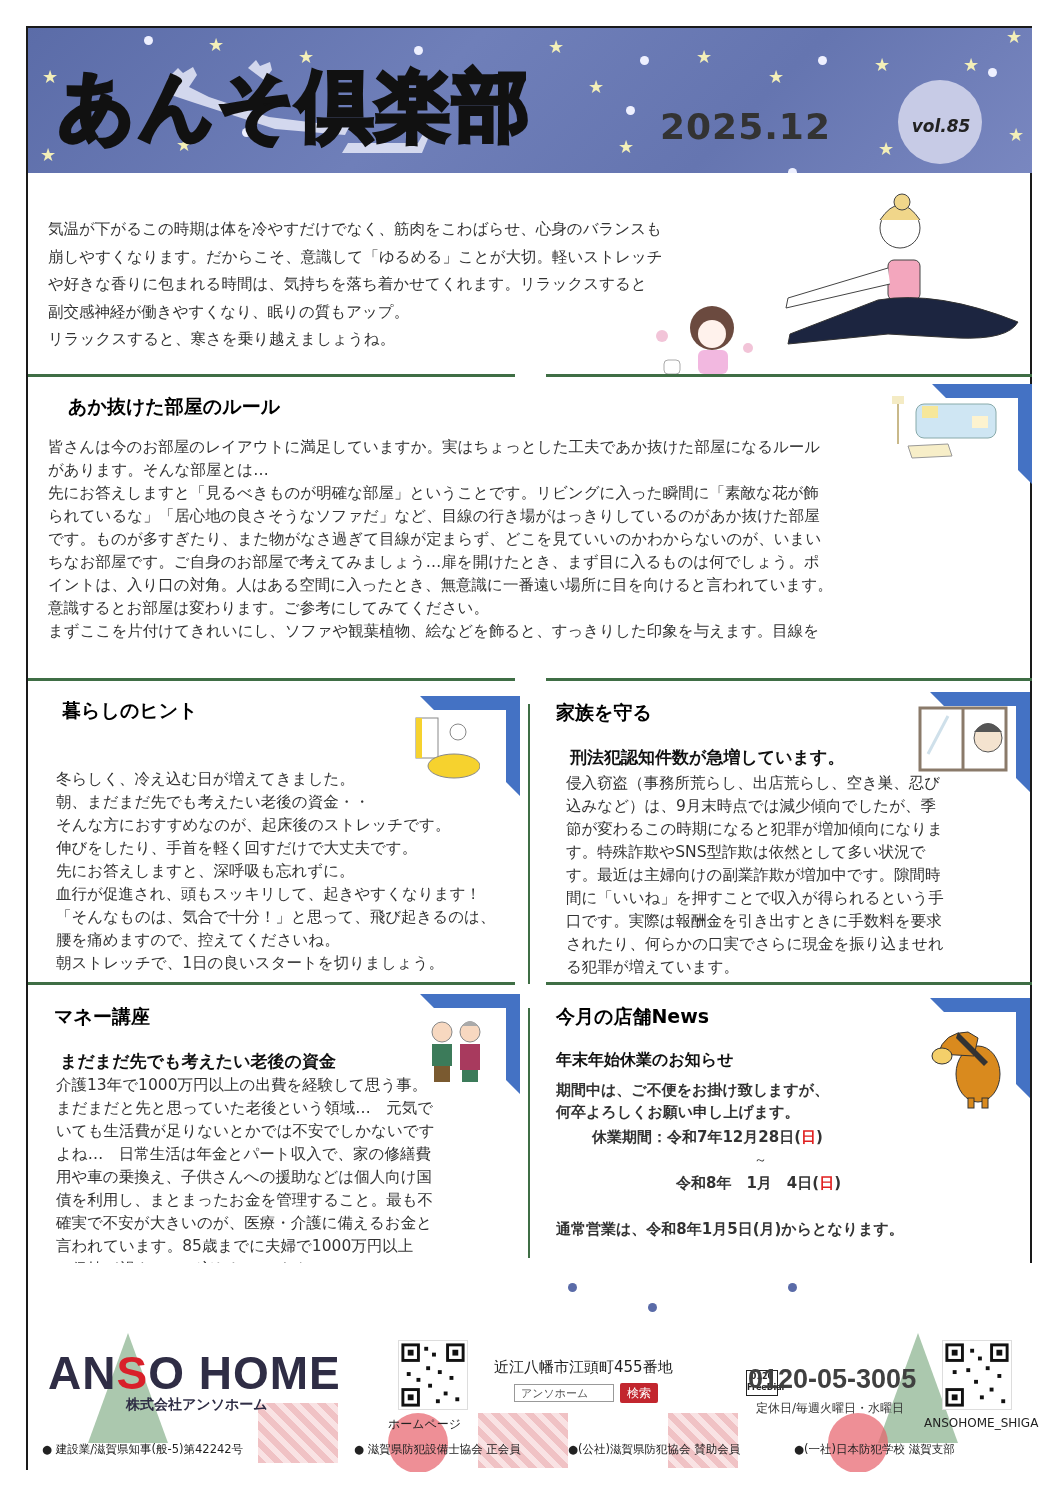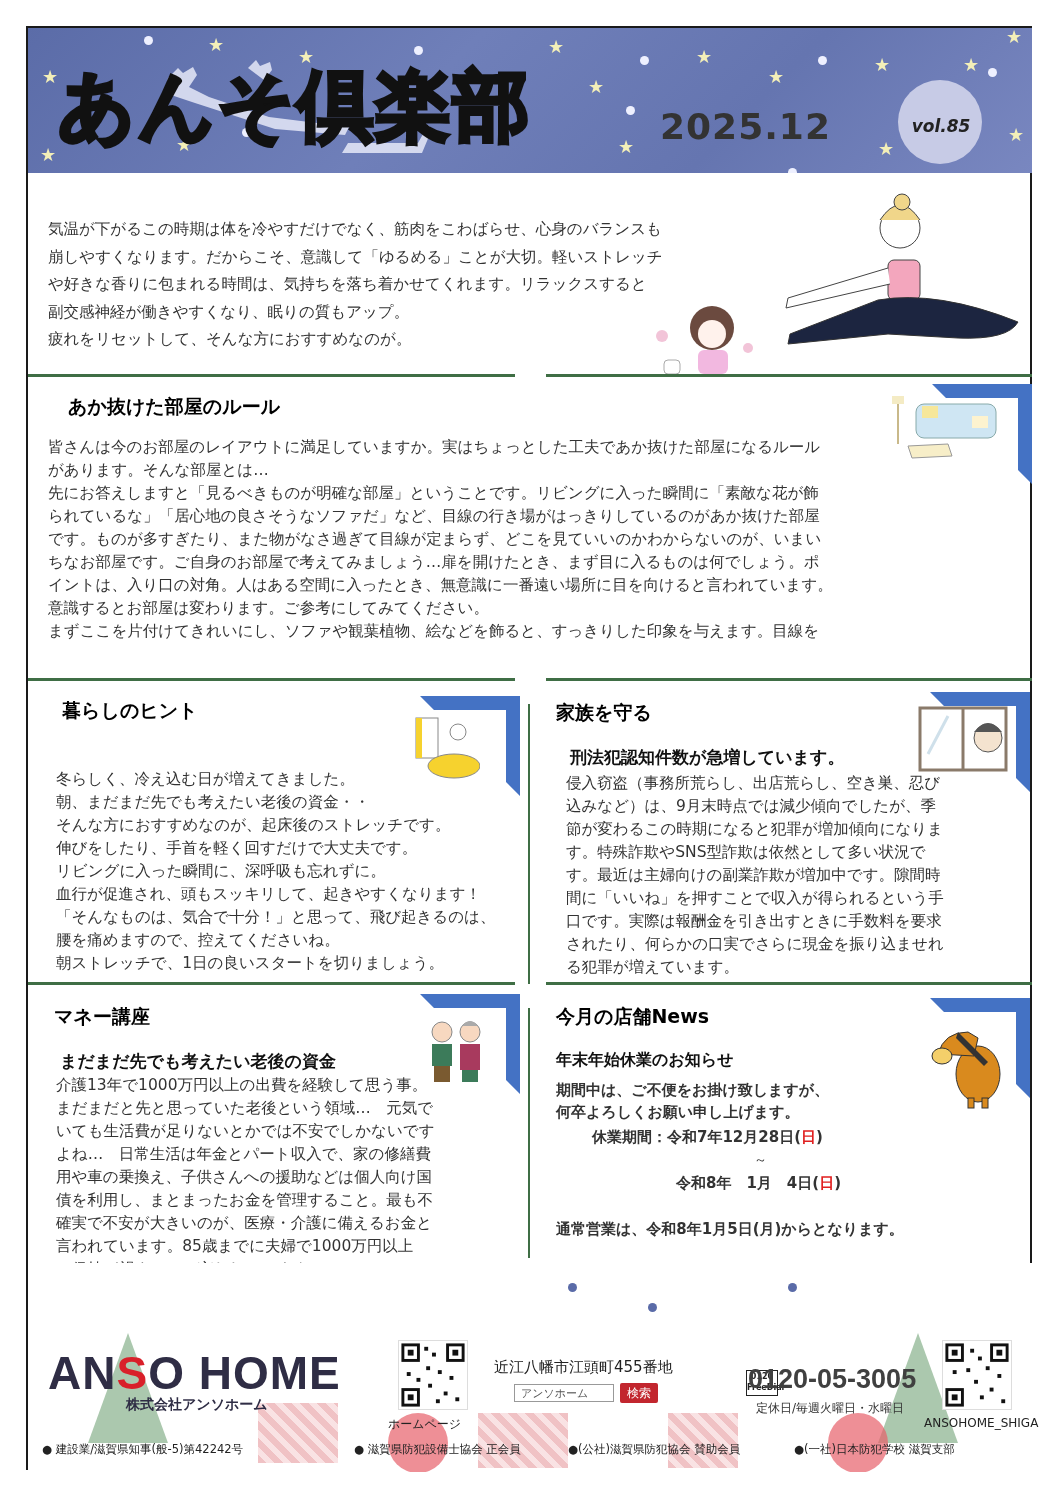--- a/index.html
+++ b/index.html
@@ -83,21 +83,21 @@
     <div class="abs date">2025.12</div>
     <div class="abs vol-circle"></div>
     <div class="abs vol">vol.85</div>
   </div>
 
   <div class="abs intro-text">
     <div>気温が下がるこの時期は体を冷やすだけでなく、筋肉をこわばらせ、心身のバランスも</div>
     <div>崩しやすくなります。だからこそ、意識して「ゆるめる」ことが大切。軽いストレッチ</div>
     <div>や好きな香りに包まれる時間は、気持ちを落ち着かせてくれます。リラックスすると</div>
     <div>副交感神経が働きやすくなり、眠りの質もアップ。</div>
-    <div>疲れをリセットして、そんな方におすすめなのが。</div>
+    <div>リラックスすると、寒さを乗り越えましょうね。</div>
   </div>
 
   <svg class="abs" style="left:740px;top:160px;width:262px;height:180px" viewBox="0 0 262 180">
     <circle cx="132" cy="40" r="20" fill="#fff" stroke="#444"></circle>
     <path d="M112 32 q20 -30 40 0" fill="#f0d68a" stroke="#444"></path>
     <circle cx="134" cy="14" r="8" fill="#f0d68a" stroke="#444"></circle>
     <rect x="120" y="72" width="32" height="40" rx="6" fill="#f3a6bd" stroke="#444"></rect>
     <path d="M120 80 L20 110 L18 120 L122 96" fill="#fff" stroke="#444"></path>
     <path d="M110 112 q60 -10 140 22 q-10 18 -60 16 l-70 -4 l-100 10 l2 -10 z" fill="#1c2540" stroke="#333"></path>
   </svg>
@@ -151,21 +151,21 @@
     <rect x="2" y="6" width="6" height="40" fill="#f6d22e"></rect>
     <circle cx="44" cy="20" r="8" fill="#fff" stroke="#888"></circle>
     <ellipse cx="40" cy="54" rx="26" ry="12" fill="#f6d22e" stroke="#888"></ellipse>
   </svg>
   <div class="v-divider abs" style="left:500px;top:676px;height:280px"></div>
   <div class="abs body-text" style="left:28px;top:740px;width:470px">
     <div>冬らしく、冷え込む日が増えてきました。</div>
     <div>朝、まだまだ先でも考えたい老後の資金・・</div>
     <div>そんな方におすすめなのが、起床後のストレッチです。</div>
     <div>伸びをしたり、手首を軽く回すだけで大丈夫です。</div>
-    <div>リビングに入った瞬間に、深呼吸も忘れずに。</div>
+    <div>先にお答えしますと、深呼吸も忘れずに。</div>
     <div>血行が促進され、頭もスッキリして、起きやすくなります！</div>
     <div>「そんなものは、気合で十分！」と思って、飛び起きるのは、</div>
     <div>腰を痛めますので、控えてくださいね。</div>
     <div>朝ストレッチで、1日の良いスタートを切りましょう。</div>
   </div>
 
   <div class="abs section-title" style="left:528px;top:672px">家族を守る</div>
   <svg class="abs corner" style="left:902px;top:664px" viewBox="0 0 100 100">
     <polygon points="0,0 100,0 100,100 86,86 86,14 14,14" fill="#4472c4"></polygon>
   </svg>

